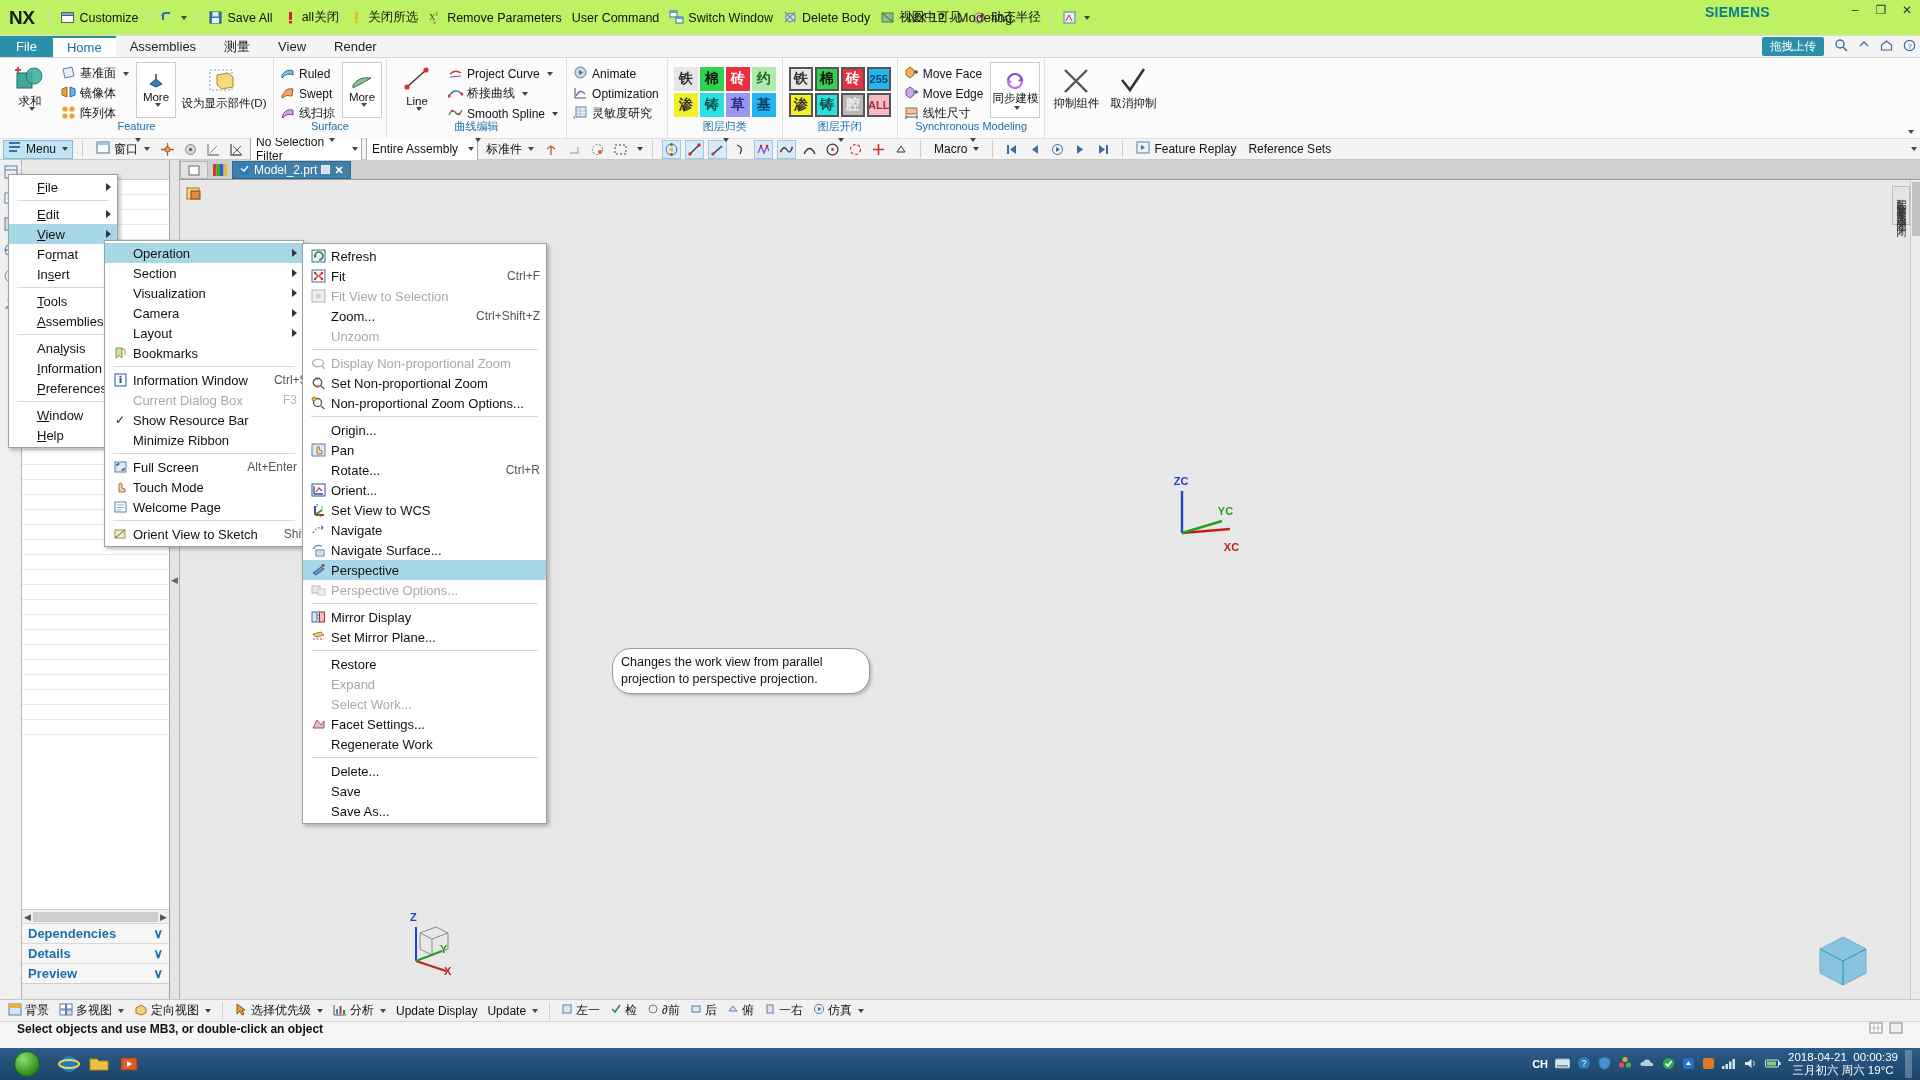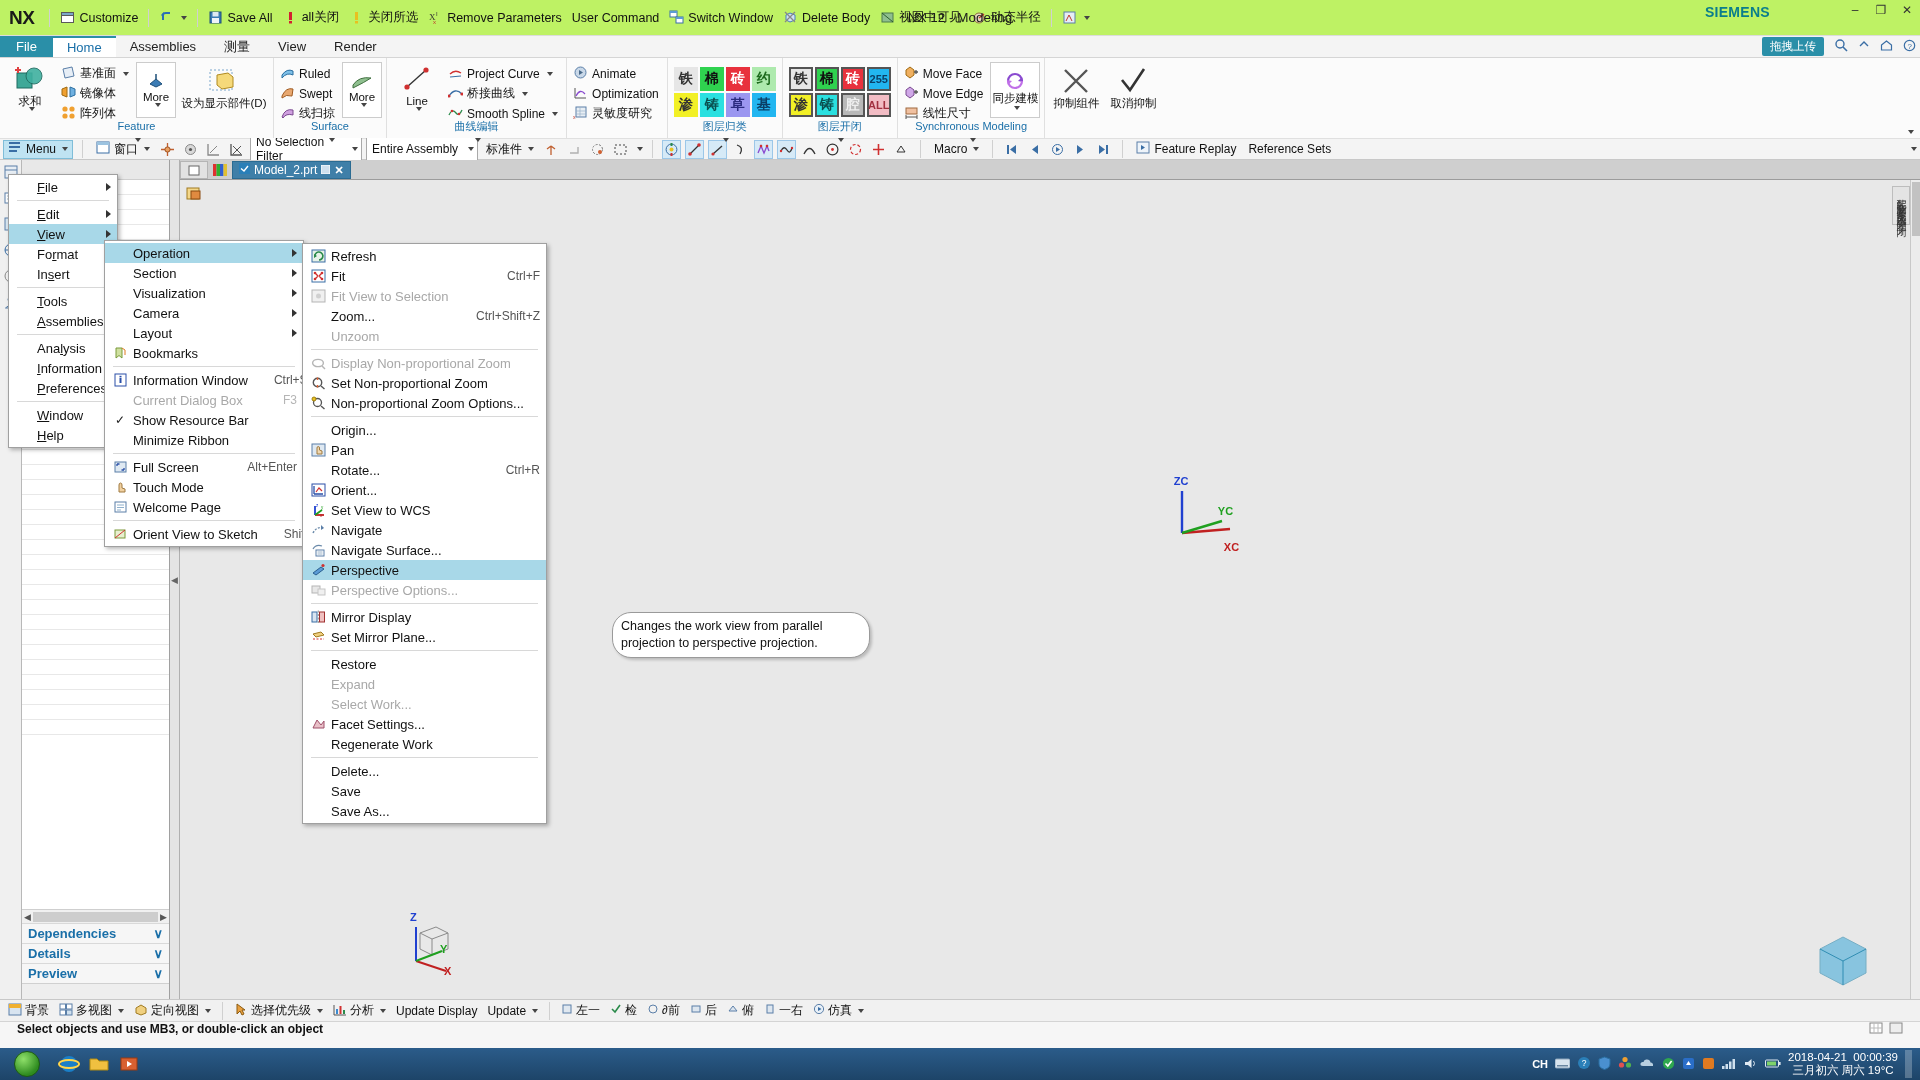--- a/index.html
+++ b/index.html
@@ -1474,17 +1474,17 @@
       <div class="mi">
         <span class="mi-ico"></span>
         <span class="mi-lbl">Save</span>
       </div>
       <div class="mi">
         <span class="mi-ico"></span>
         <span class="mi-lbl">Save As...</span>
       </div>
     </div>
 
-  <div class="tooltip" style="left:612px; top:612px; width:310px;border-radius:19px;">
+  <div class="tooltip" style="left:612px; top:648px; width:310px;border-radius:19px;">
     <span>Changes the work view from parallel projection to perspective projection.</span>
   </div>
 
 </div>
 
 </body></html>

